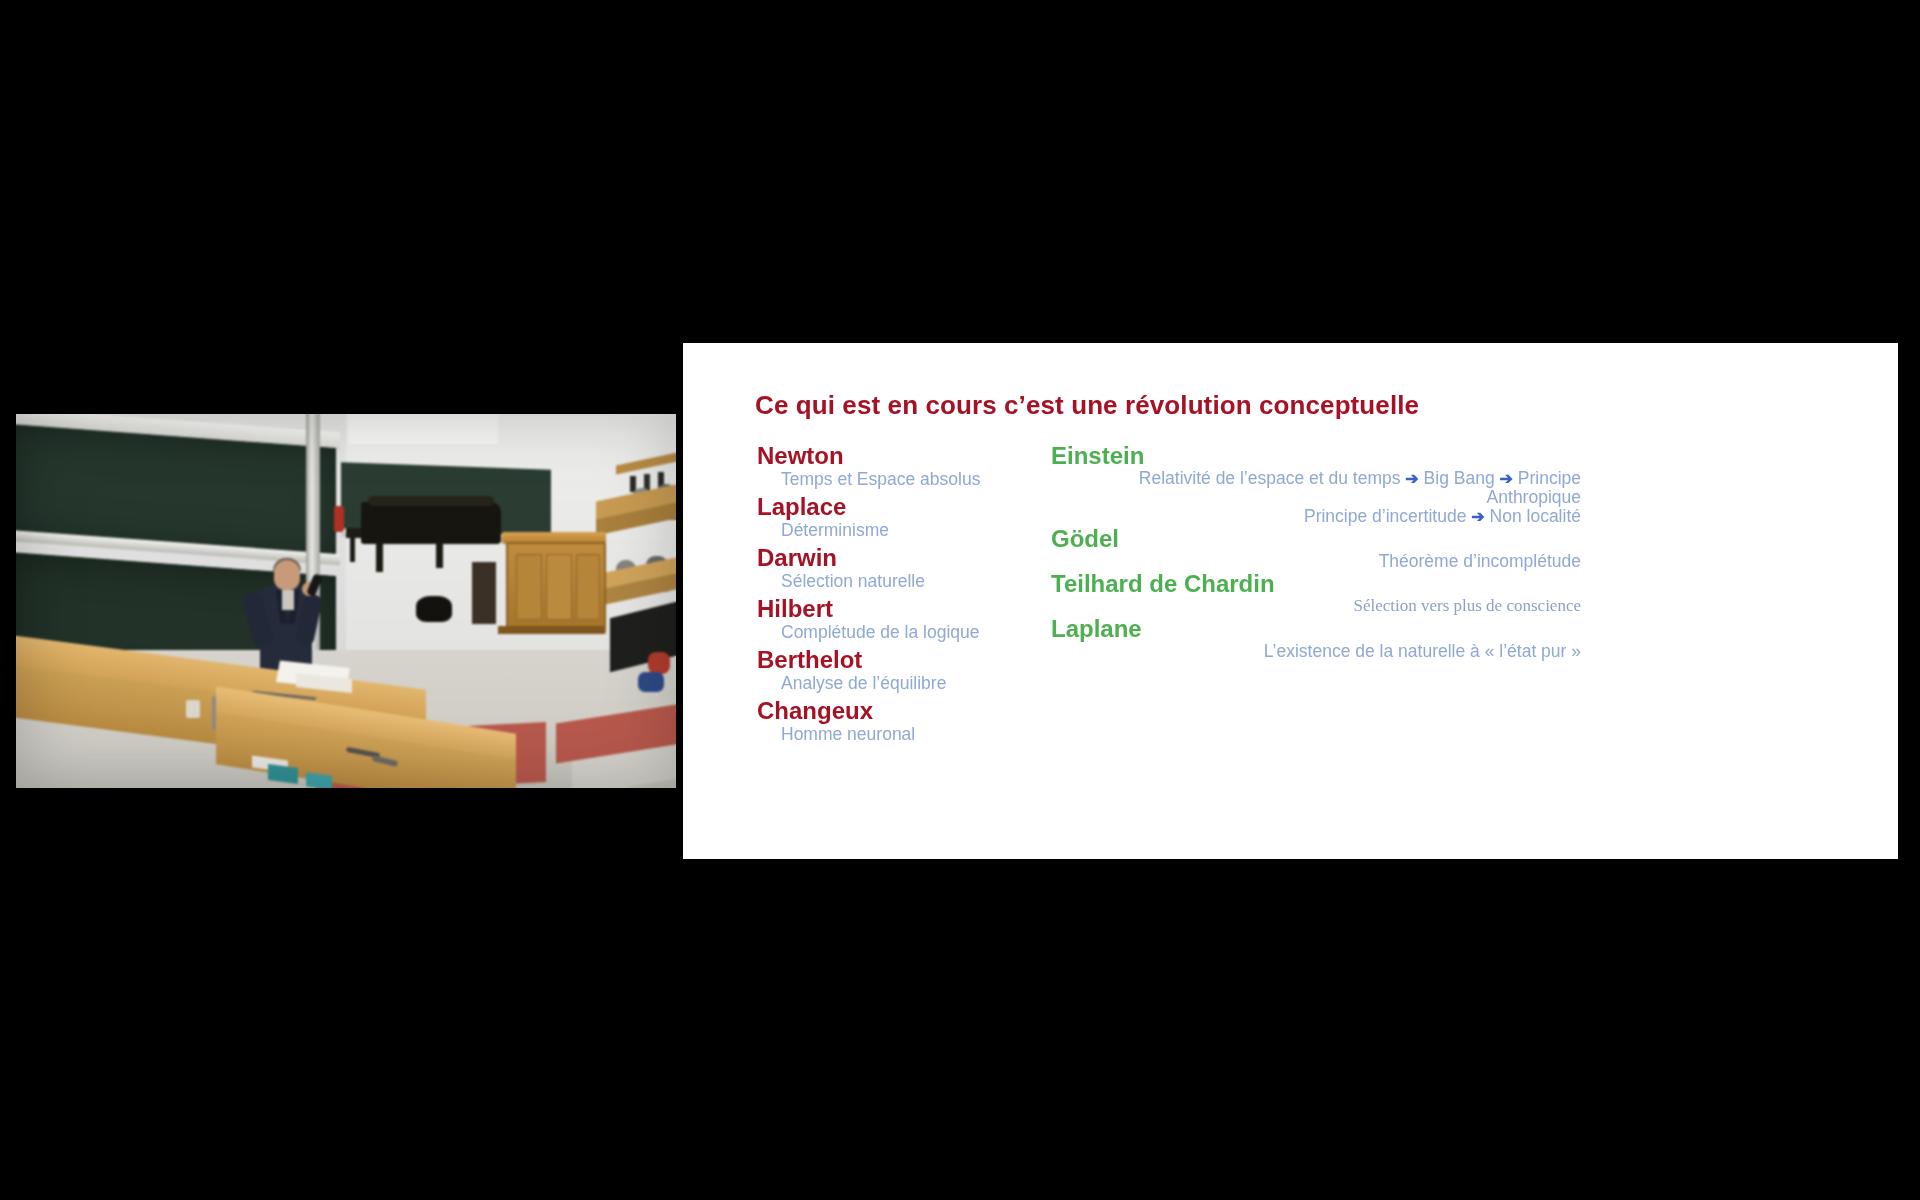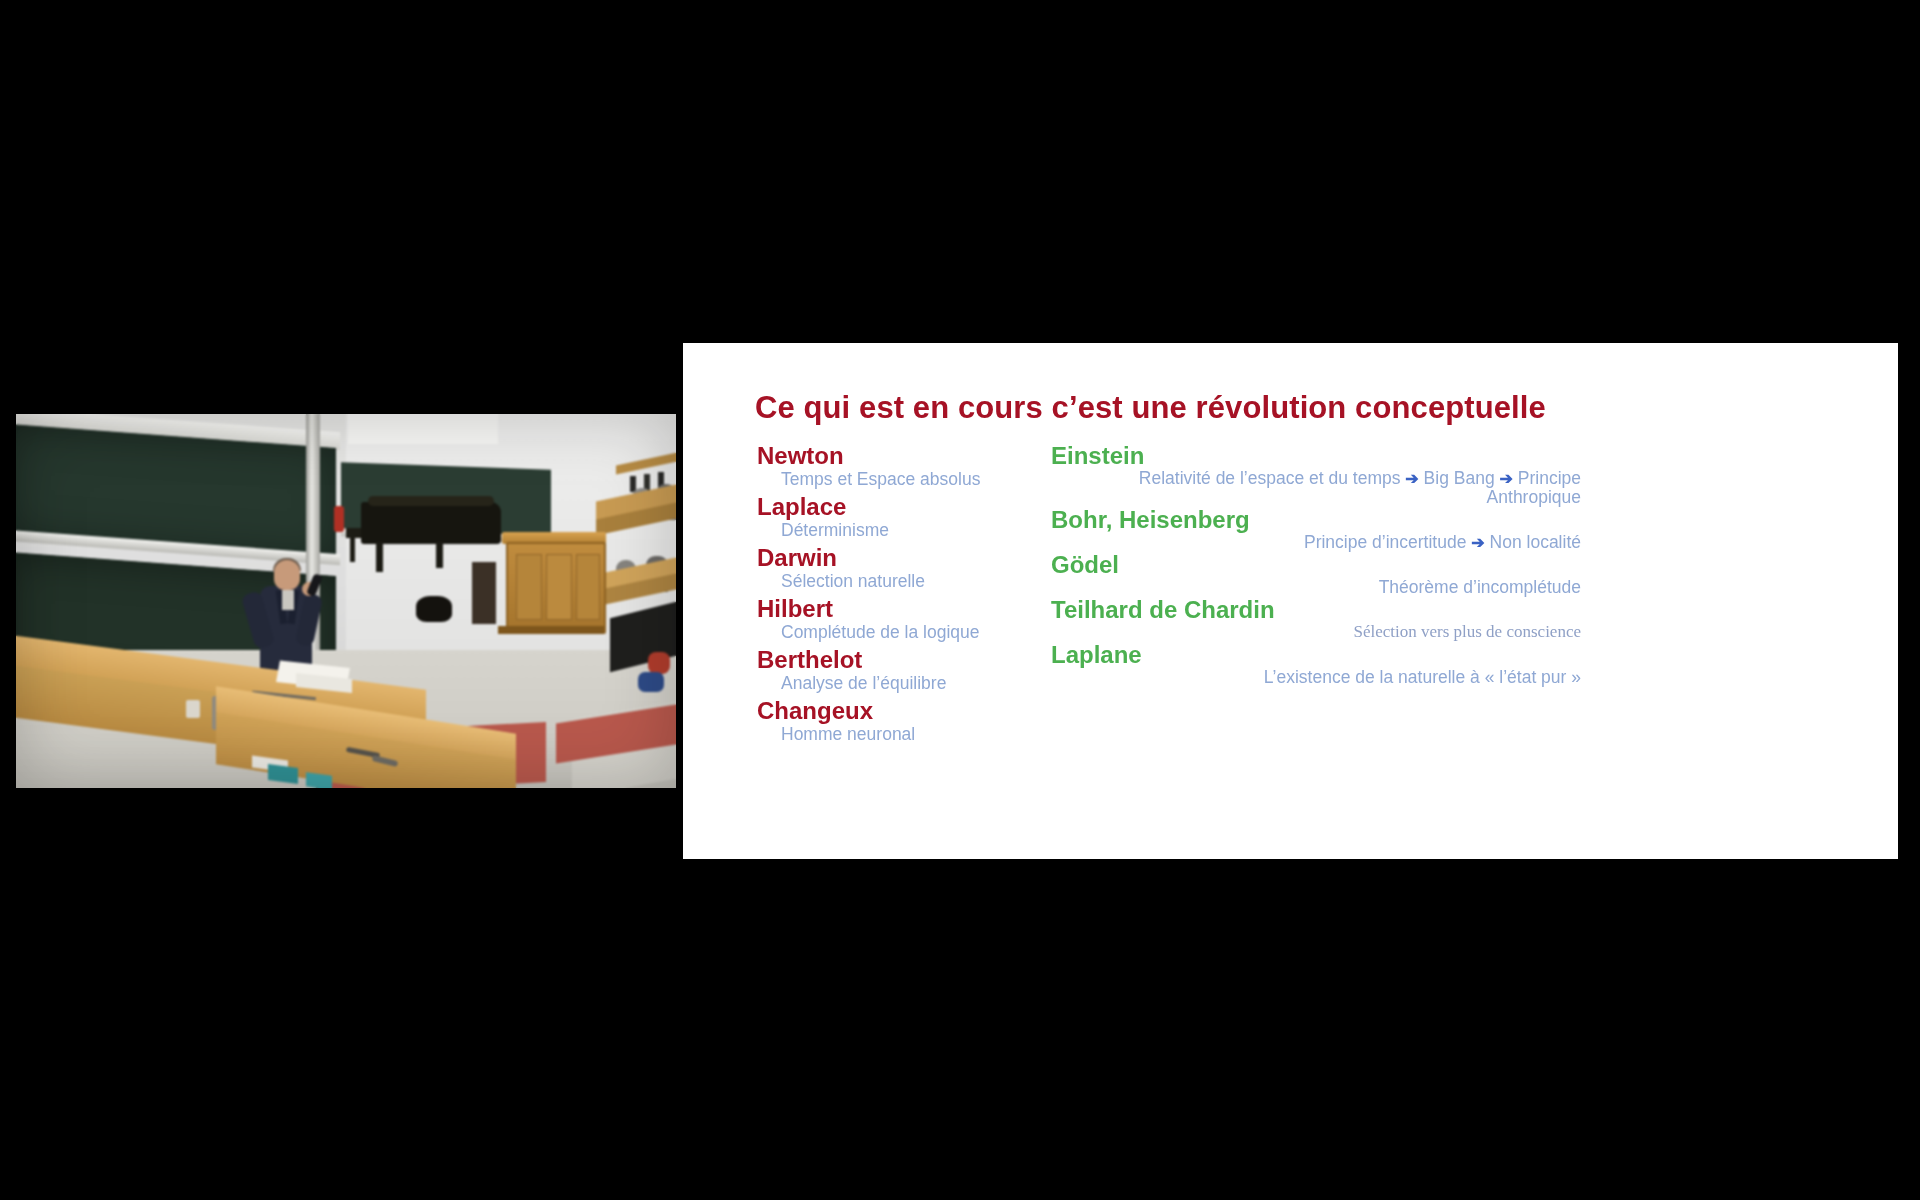--- a/index.html
+++ b/index.html
@@ -134,21 +134,21 @@
 
   
   .vblur{left:0;top:0;width:660px;height:374px;backdrop-filter:blur(1.1px);
          box-shadow:inset 0 0 70px rgba(0,0,0,.22);}
 
   
   #slide-panel{position:absolute;left:683px;top:343px;width:1215px;height:516px;
                background:#ffffff;overflow:hidden;}
   #slide-inner{position:relative;width:1215px;height:516px;}
 
-  #slide-title{position:absolute;left:72px;top:47px;font-size:31px;font-weight:bold;
+  #slide-title{position:absolute;left:72px;top:47px;font-size:26px;font-weight:bold;
       color:#A61225;letter-spacing:.1px;white-space:nowrap;
       font-family:"Liberation Sans",sans-serif;}
 
   .col{position:absolute;top:100px;}
   #col-left{left:74px;width:480px;}
   #col-right{left:368px;width:530px;}
   
   #col-right{left:368px;}
 
   .entry{margin:0 0 4px 0;}
@@ -293,21 +293,20 @@
             <div class="name red">Changeux</div>
             <div class="desc">Homme neuronal</div>
           </div>
         </div>
       <div class="col" id="col-right">
           <div class="entry">
             <div class="name green">Einstein</div>
             <div class="desc">Relativité de l’espace et du temps <span class="arrow">➔</span> Big Bang <span class="arrow">➔</span> Principe Anthropique</div>
           </div>
           <div class="entry">
-            <div class="name green">Bohr, Heisenberg</div>
             <div class="desc">Principe d’incertitude <span class="arrow">➔</span> Non localité</div>
           </div>
           <div class="entry">
             <div class="name green">Gödel</div>
             <div class="desc">Théorème d’incomplétude</div>
           </div>
           <div class="entry">
             <div class="name green">Teilhard de Chardin</div>
             <div class="desc serif">Sélection vers plus de conscience</div>
           </div>

